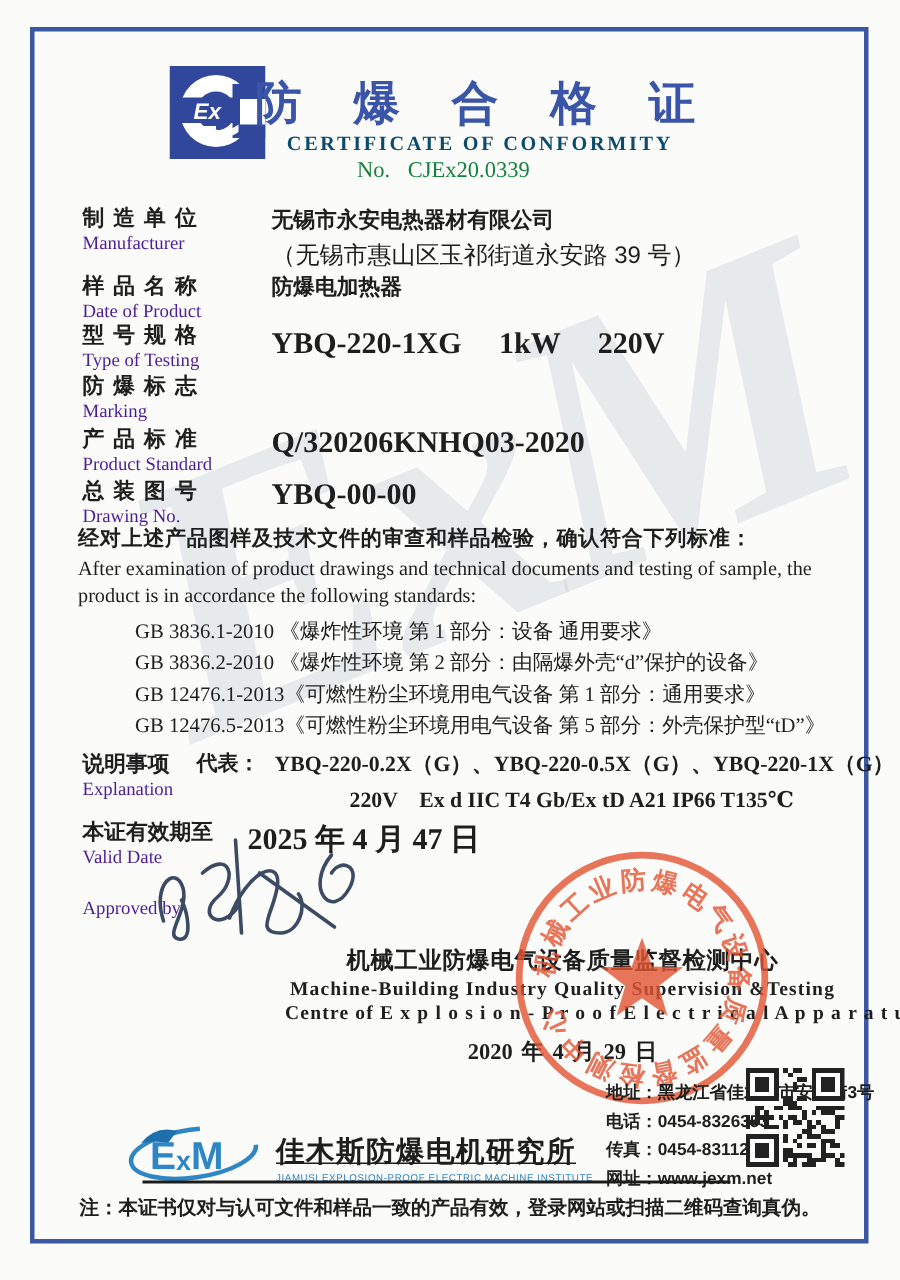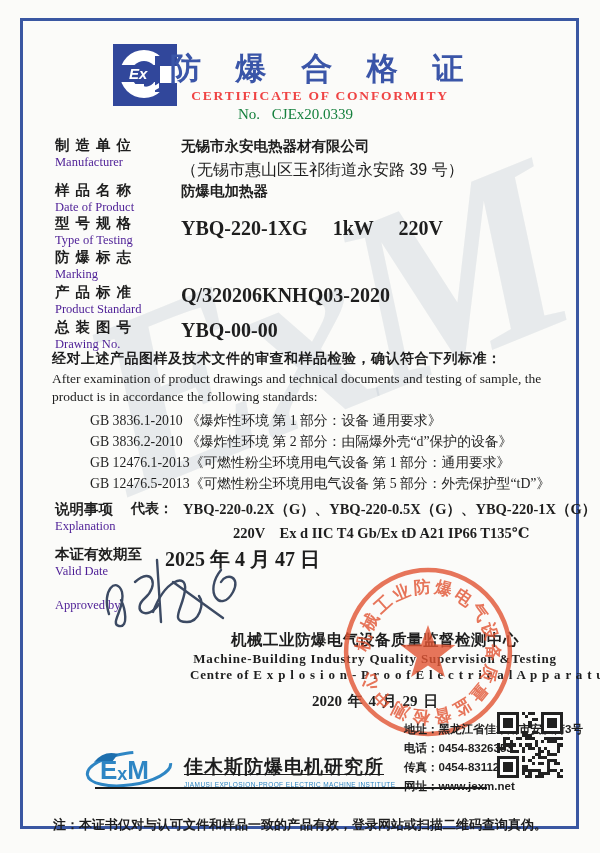--- a/index.html
+++ b/index.html
@@ -8,21 +8,21 @@
   .frame{position:absolute;left:20px;top:18px;right:21px;bottom:24px;border:3px solid #3a57a2;}
   .watermark{position:absolute;left:120px;top:200px;width:460px;height:460px;
              font:italic 900 250px "Liberation Serif","DejaVu Serif",serif;
              color:rgba(185,195,205,0.30);transform:rotate(-22deg);pointer-events:none;
              letter-spacing:-10px;line-height:1;}
   
   .exlogo{position:absolute;left:113px;top:44px;}
   .title-zh{position:absolute;left:170px;top:48px;width:300px;text-align:left;
             font-size:31px;font-weight:bold;color:#3a55a8;letter-spacing:13px;white-space:nowrap;}
   .title-en{position:absolute;left:170px;top:88px;width:300px;text-align:center;
-            font:bold 13.5px "Liberation Serif","DejaVu Serif",serif;color:#ef4444;letter-spacing:1.8px;white-space:nowrap;}
+            font:bold 13.5px "Liberation Serif","DejaVu Serif",serif;color:#0c4a6e;letter-spacing:1.8px;white-space:nowrap;}
   .cert-no{position:absolute;left:238px;top:106px;font:15px "Liberation Serif","DejaVu Serif",serif;color:#15803d;word-spacing:8px;}
   
   .frow{position:absolute;left:55px;display:flex;}
   .flabel{width:126px;flex:0 0 126px;}
   .flabel .zh{font-size:14.5px;font-weight:bold;letter-spacing:1px;white-space:nowrap;}
   .flabel .en{font:12.5px "Liberation Serif","DejaVu Serif",serif;color:#4c1d95;margin-top:0px;white-space:nowrap;}
   .fvalue{font-size:14.5px;font-weight:bold;padding-top:1px;white-space:nowrap;}
   .fvalue .sub{font-size:16px;font-weight:normal;margin-top:4px;}
   .fvalue.serif{font-family:"Liberation Serif","DejaVu Serif",serif;font-size:20px;}
   
@@ -40,21 +40,21 @@
   .issuer .en{font:bold 13px "Liberation Serif","DejaVu Serif",serif;letter-spacing:0.8px;white-space:nowrap;}
   .issuer .date{margin-top:9px;font:15px "Liberation Serif","DejaVu Serif",serif;font-weight:bold;word-spacing:2px;}
   .stamp{position:absolute;left:338px;top:562px;opacity:0.8;}
   
   .inst{position:absolute;left:84px;top:746px;display:flex;align-items:center;}
   .inst-text .zh{font-size:19px;font-weight:bold;letter-spacing:1px;white-space:nowrap;text-decoration:underline;}
   .inst-text .en{font-size:6.5px;color:#2e86c4;letter-spacing:0.4px;white-space:nowrap;margin-top:1px;}
   .contact{position:absolute;left:404px;top:720px;font-size:11.5px;font-weight:bold;line-height:19px;white-space:nowrap;}
   .qr{position:absolute;left:497px;top:712px;width:66px;height:66px;}
   .rule{position:absolute;left:95px;top:787px;width:392px;height:2px;background:#1c1c1c;}
-  .note{position:absolute;left:30px;top:796px;width:540px;text-align:center;font-size:13px;font-weight:bold;white-space:nowrap;margin-top:20px;}
+  .note{position:absolute;left:30px;top:796px;width:540px;text-align:center;font-size:13px;font-weight:bold;white-space:nowrap;}
 </style>
 </head>
 <body>
 
 <div class="page">
   <div class="frame"></div>
   <div class="watermark">ExM</div>
 
   <div class="exlogo">
     <svg width="64" height="62" viewBox="0 0 64 62">

